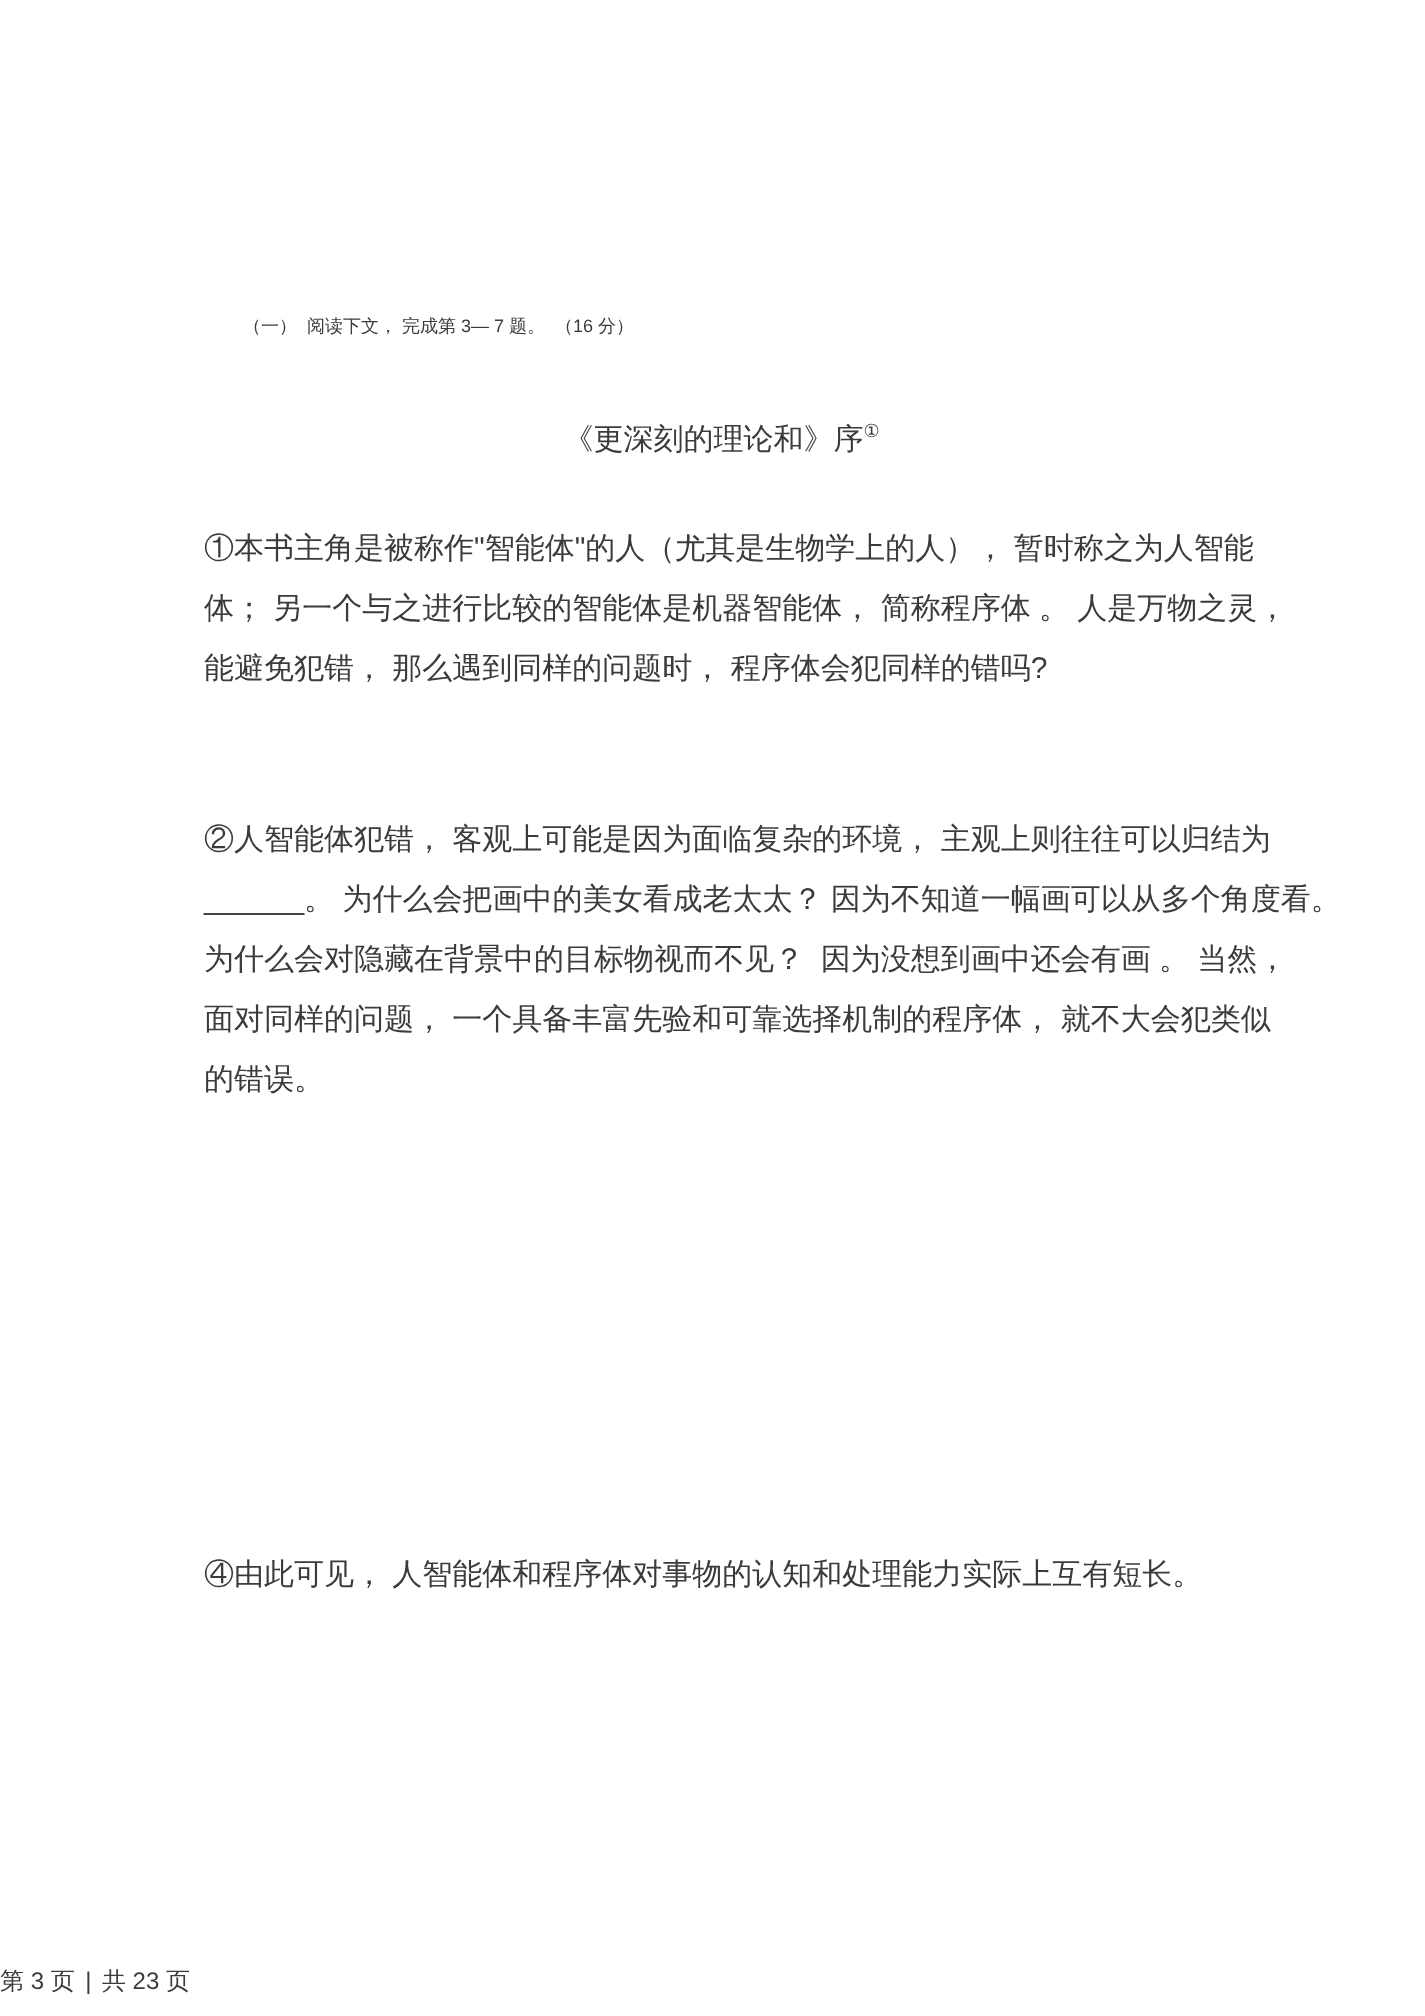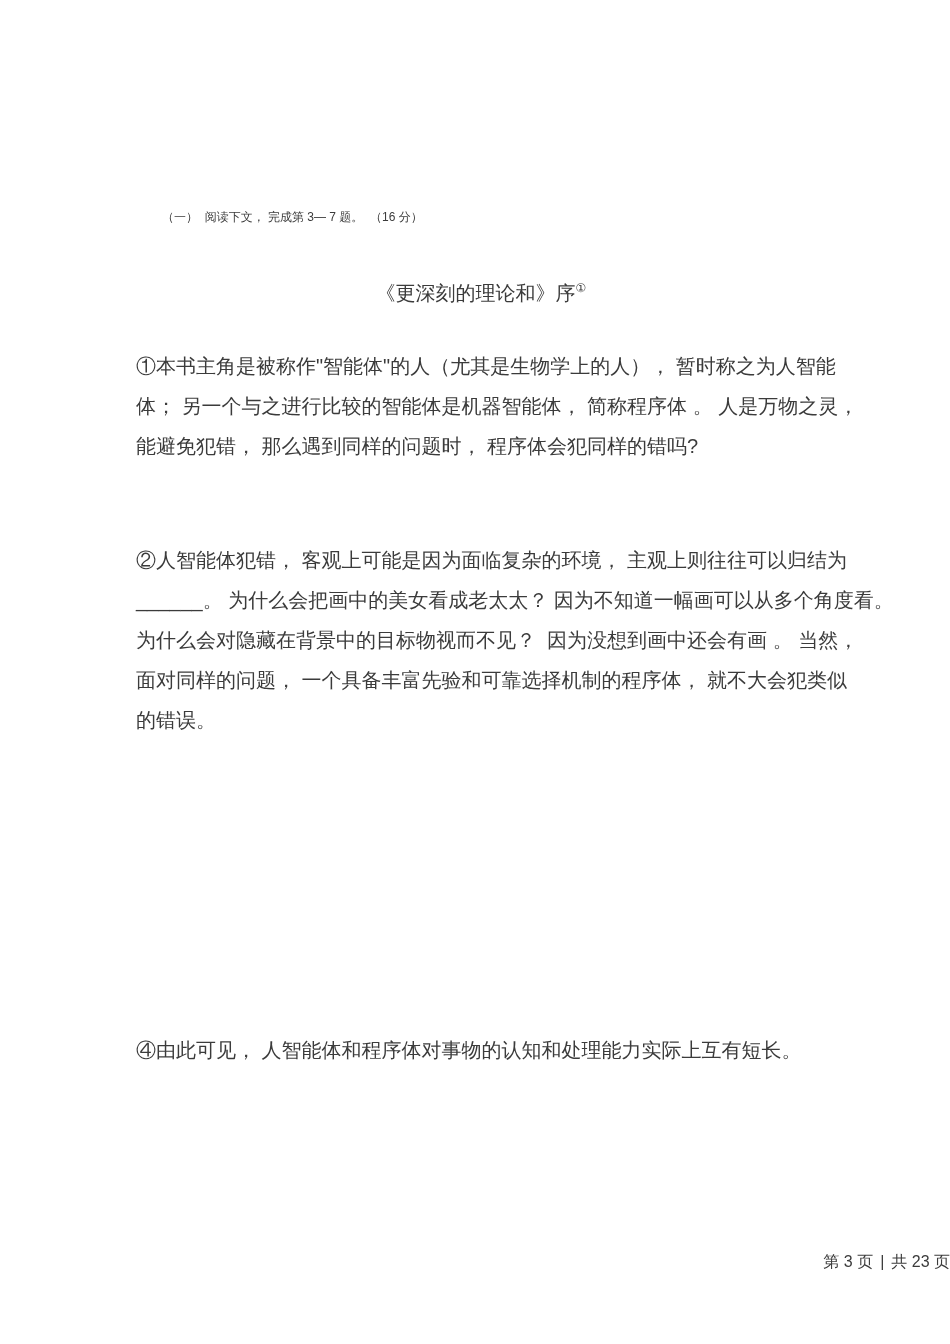--- a/index.html
+++ b/index.html
@@ -50,23 +50,23 @@
     white-space: pre;
     height: 40px;
   }
   .p1 { top: 346px; }
   .p2 { top: 540px; }
   .p3 { top: 802px; }
   .p4 { top: 1030px; }
   .footer {
     position: absolute;
     left: 0;
-    top: 1250px;
+    top: 1310px;
     width: 950px;
-    text-align: right;
+    text-align: left;
     font-size: 16px;
     line-height: 24px;
     color: #3b3b3b;
   }
   .footer .sep {
     margin: 0 7px;
   }
 </style>
 </head>
 <body>

